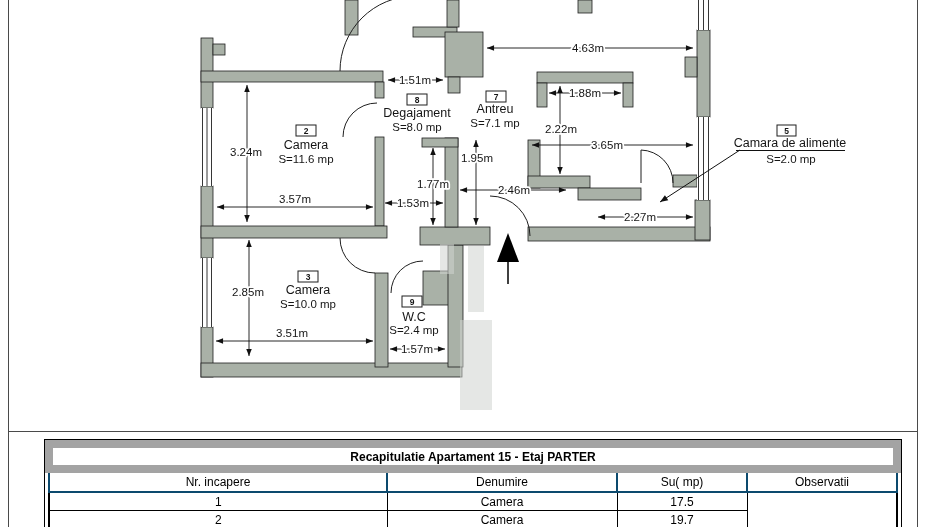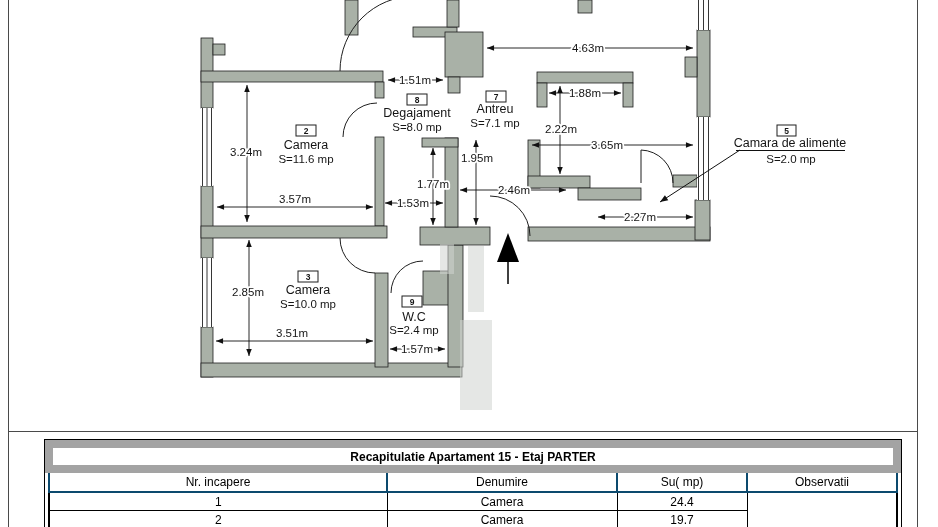--- a/index.html
+++ b/index.html
@@ -246,21 +246,21 @@
       </tr>
       <tr>
         <td class="head-cell">Nr. incapere</td>
         <td class="head-cell">Denumire</td>
         <td class="head-cell">Su( mp)</td>
         <td class="head-cell">Observatii</td>
       </tr>
       <tr>
         <td class="data-cell">1</td>
         <td class="data-cell">Camera</td>
-        <td class="data-cell">24.4</td>
+        <td class="data-cell">17.5</td>
         <td class="obs-cell" rowspan="3"></td>
       </tr>
       <tr>
         <td class="data-cell">2</td>
         <td class="data-cell">Camera</td>
         <td class="data-cell">19.7</td>
       </tr>
       <tr>
         <td class="data-cell">3</td>
         <td class="data-cell">Camera</td>

